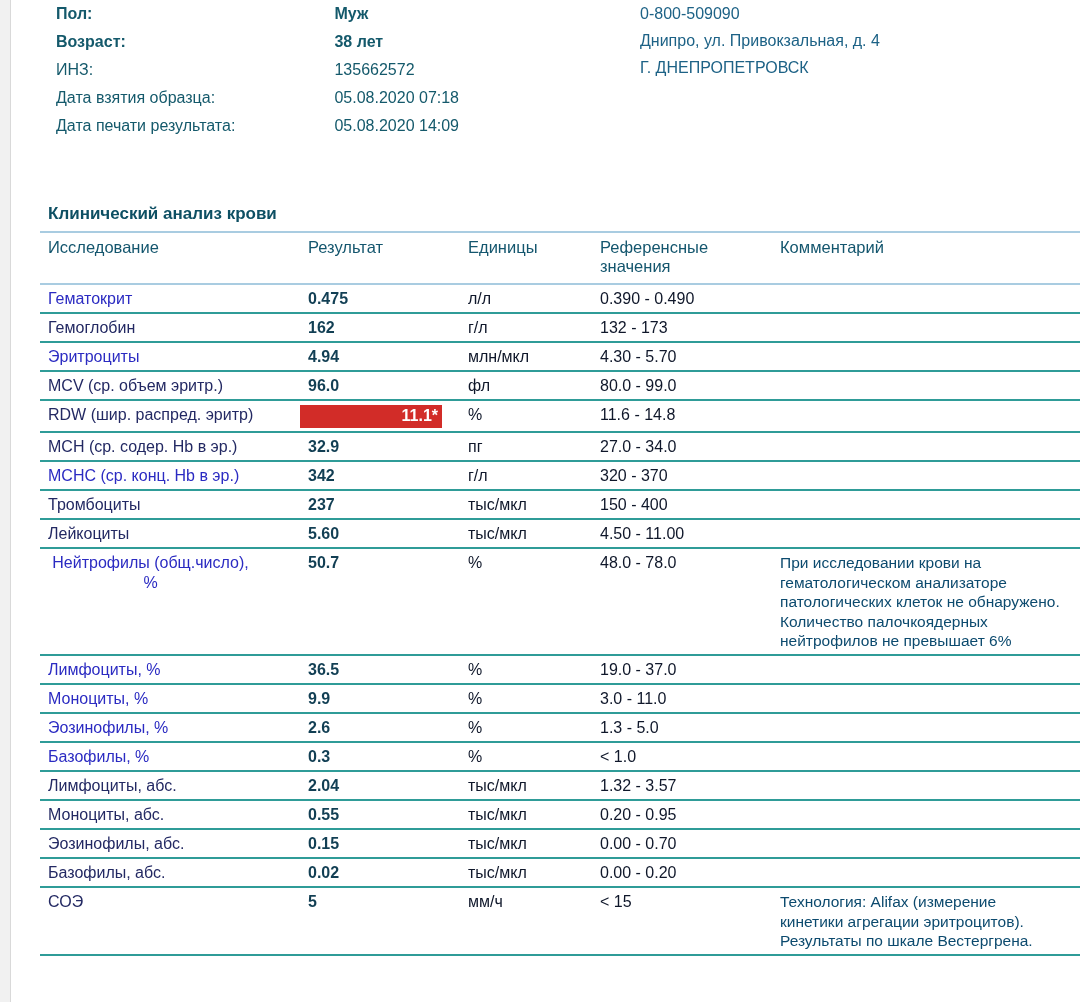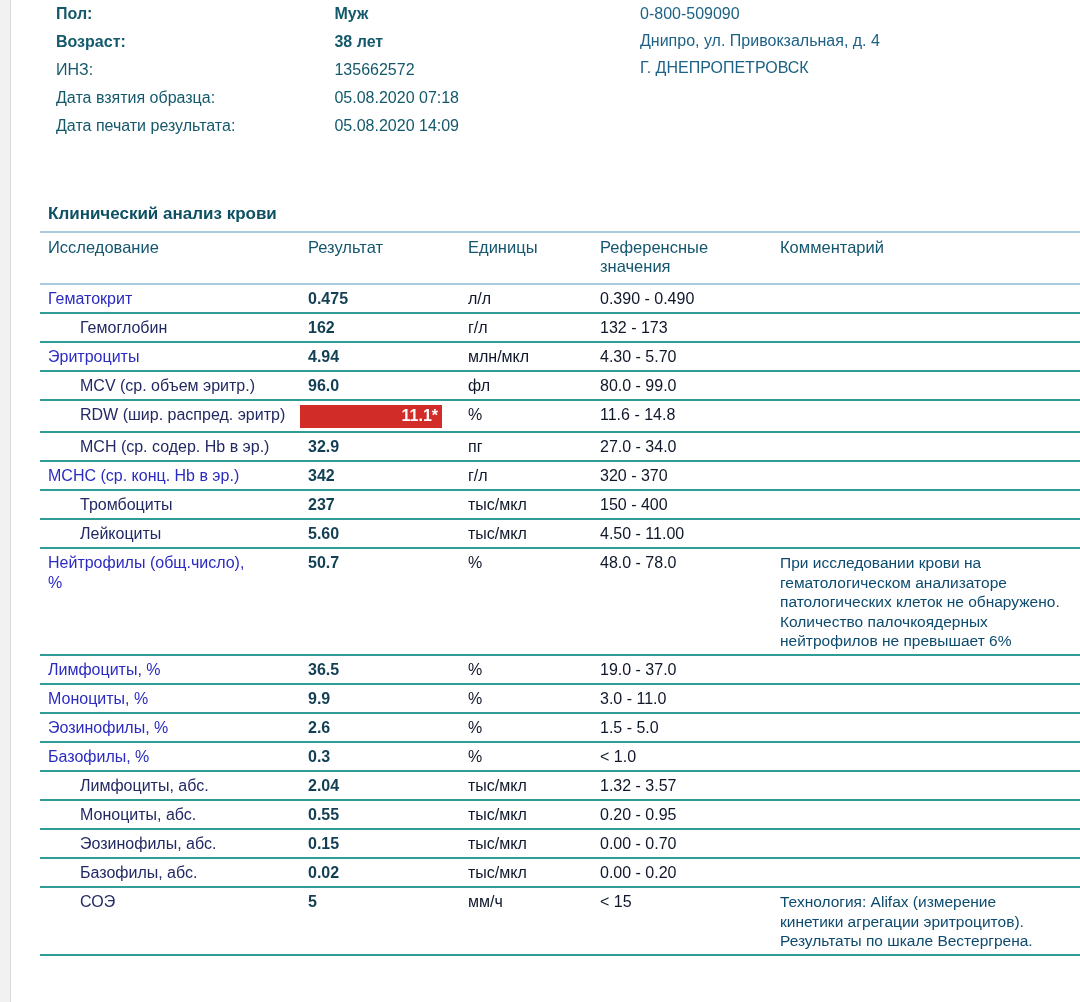--- a/index.html
+++ b/index.html
@@ -44,22 +44,22 @@
   table.results thead th:first-child,
   table.results tbody td:first-child { padding-left: 8px; }
   table.results thead th:nth-child(4) span { display: inline-block; max-width: 150px; }
   table.results tbody td {
     border-bottom: 2px solid #2f9c98;
     vertical-align: top;
     padding: 4px 0 3px 0;
     font-size: 16px;
     line-height: 20px;
   }
-  .name.blue { color: #2b2bc2; }
-  .name.dark { color: #232963; margin-left: 32px; }
+  .name.blue { color: #2b2bc2; text-align: center; }
+  .name.dark { color: #232963; }
   .name.narrow { display: inline-block; max-width: 205px; }
   .result { font-weight: bold; color: #123f54; text-align: right; }
   .result.flagged {
     background: #d22c28; color: #ffffff;
     display: inline-block; box-sizing: border-box;
     width: 142px; margin-left: -8px;
     padding: 1px 4px 2px 8px;
   }
   .unit, .ref { color: #0f172a; }
   .comment {
@@ -203,21 +203,21 @@
     <td><span class="name blue">Моноциты, %</span></td>
     <td><span class="result">9.9</span></td>
     <td><span class="unit">%</span></td>
     <td><span class="ref">3.0 - 11.0</span></td>
     <td><span class="comment"></span></td>
   </tr>
         <tr>
     <td><span class="name blue">Эозинофилы, %</span></td>
     <td><span class="result">2.6</span></td>
     <td><span class="unit">%</span></td>
-    <td><span class="ref">1.5 - 5.0</span></td>
+    <td><span class="ref">1.3 - 5.0</span></td>
     <td><span class="comment"></span></td>
   </tr>
         <tr>
     <td><span class="name blue">Базофилы, %</span></td>
     <td><span class="result">0.3</span></td>
     <td><span class="unit">%</span></td>
     <td><span class="ref">&lt; 1.0</span></td>
     <td><span class="comment"></span></td>
   </tr>
         <tr>

